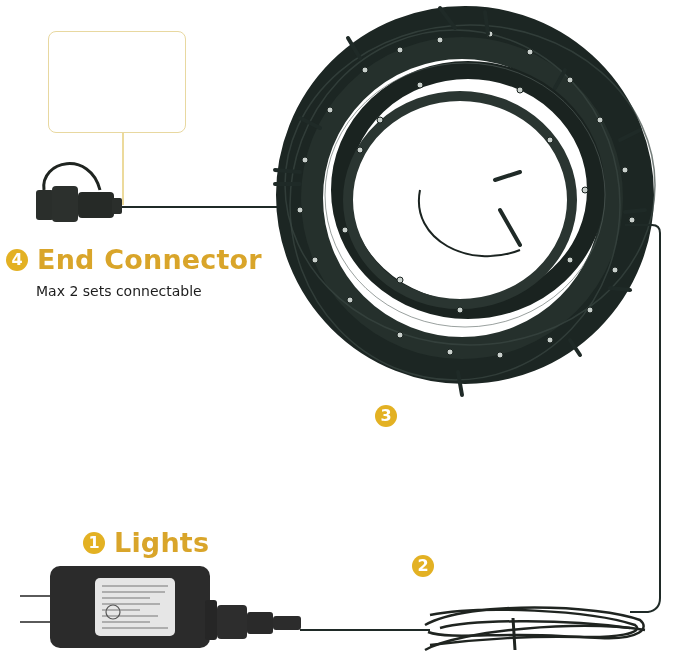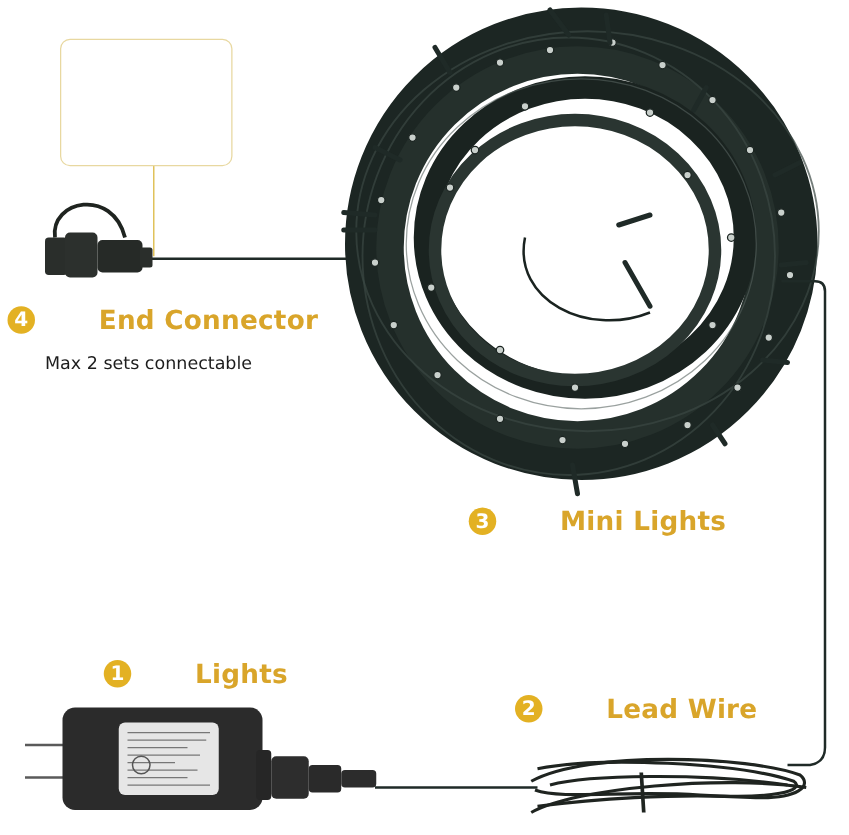--- a/index.html
+++ b/index.html
@@ -5,21 +5,21 @@
     html, body { margin: 0; padding: 0; background: #ffffff; }
     body { width: 679px; height: 668px; position: relative; overflow: hidden;
            font-family: "DejaVu Sans", "Liberation Sans", sans-serif; }
     .stage { position: absolute; inset: 0; }
     svg.art { position: absolute; left: 0; top: 0; }
 
     .label { position: absolute; display: flex; align-items: center; white-space: nowrap; }
     .badge { width: 22px; height: 22px; border-radius: 50%; background: #e3b123; color: #ffffff;
              font-weight: bold; font-size: 16px; display: flex; align-items: center; justify-content: center;
              margin-right: 9px; line-height: 1; }
-    .label-text { color: #d9a52a; font-size: 21px; font-weight: bold; letter-spacing: 0.2px; margin-left: 42px; }
+    .label-text { color: #d9a52a; font-size: 27px; font-weight: bold; letter-spacing: 0.2px; }
     .sub { position: absolute; color: #1d1d1d; font-size: 14px; white-space: nowrap; }
 
     #lbl-end { left: 6px; top: 244px; }
     #lbl-end-sub { left: 36px; top: 283px; }
     #lbl-mini { left: 375px; top: 405px; }
     #lbl-adapter { left: 83px; top: 527px; }
     #lbl-lead { left: 412px; top: 555px; }
 
     .inset { position: absolute; left: 48px; top: 31px; width: 136px; height: 100px;
              border: 1px solid #e8d8a0; border-radius: 8px; background: #ffffff; }
@@ -152,25 +152,23 @@
   <div class="inset"></div>
 
   <div class="label" id="lbl-end">
     <span class="badge">4</span>
     <span class="label-text">End Connector</span>
   </div>
   <div class="sub" id="lbl-end-sub">Max 2 sets connectable</div>
 
   <div class="label" id="lbl-mini">
     <span class="badge">3</span>
-    <span class="label-text">Mini Lights</span>
   </div>
 
   <div class="label" id="lbl-adapter">
     <span class="badge">1</span>
     <span class="label-text">Lights</span>
   </div>
 
   <div class="label" id="lbl-lead">
     <span class="badge">2</span>
-    <span class="label-text">Lead Wire</span>
   </div>
 </div>
 
 </body></html>

